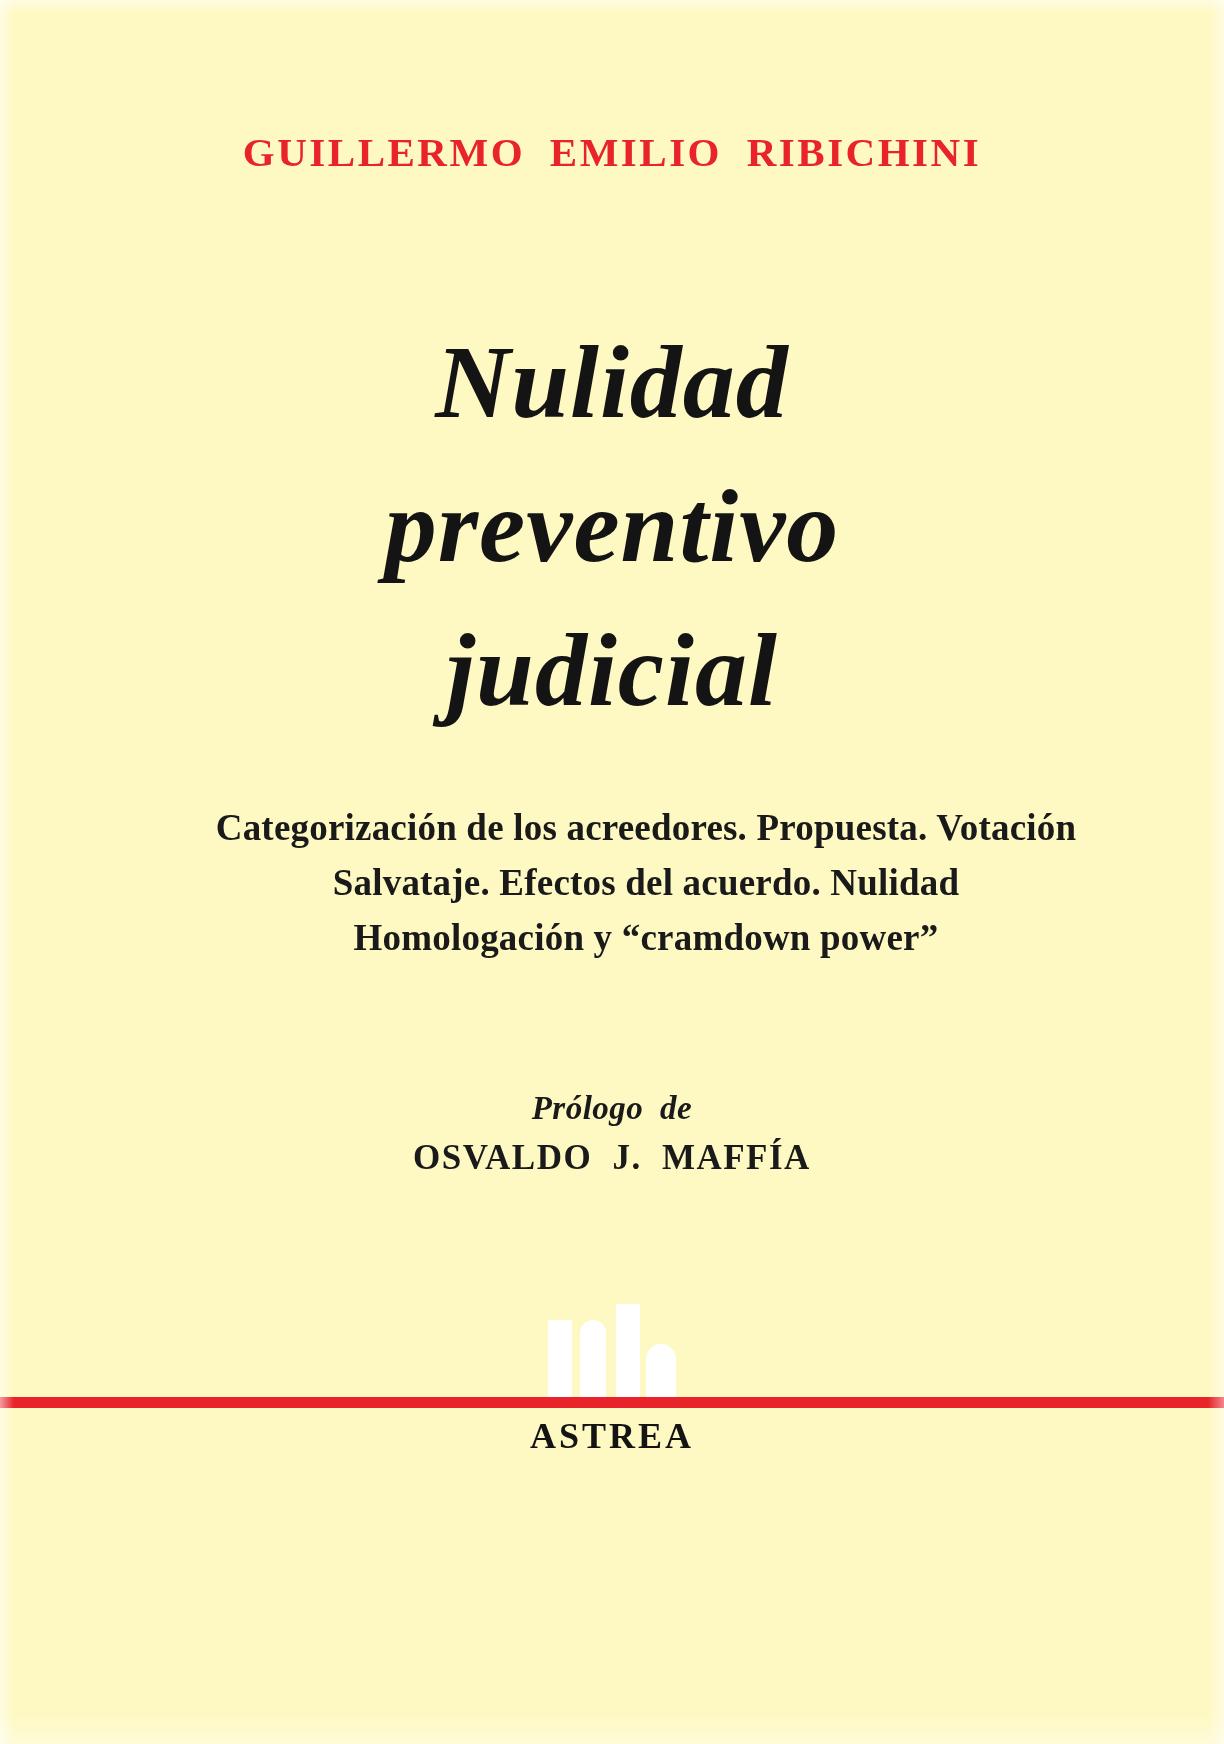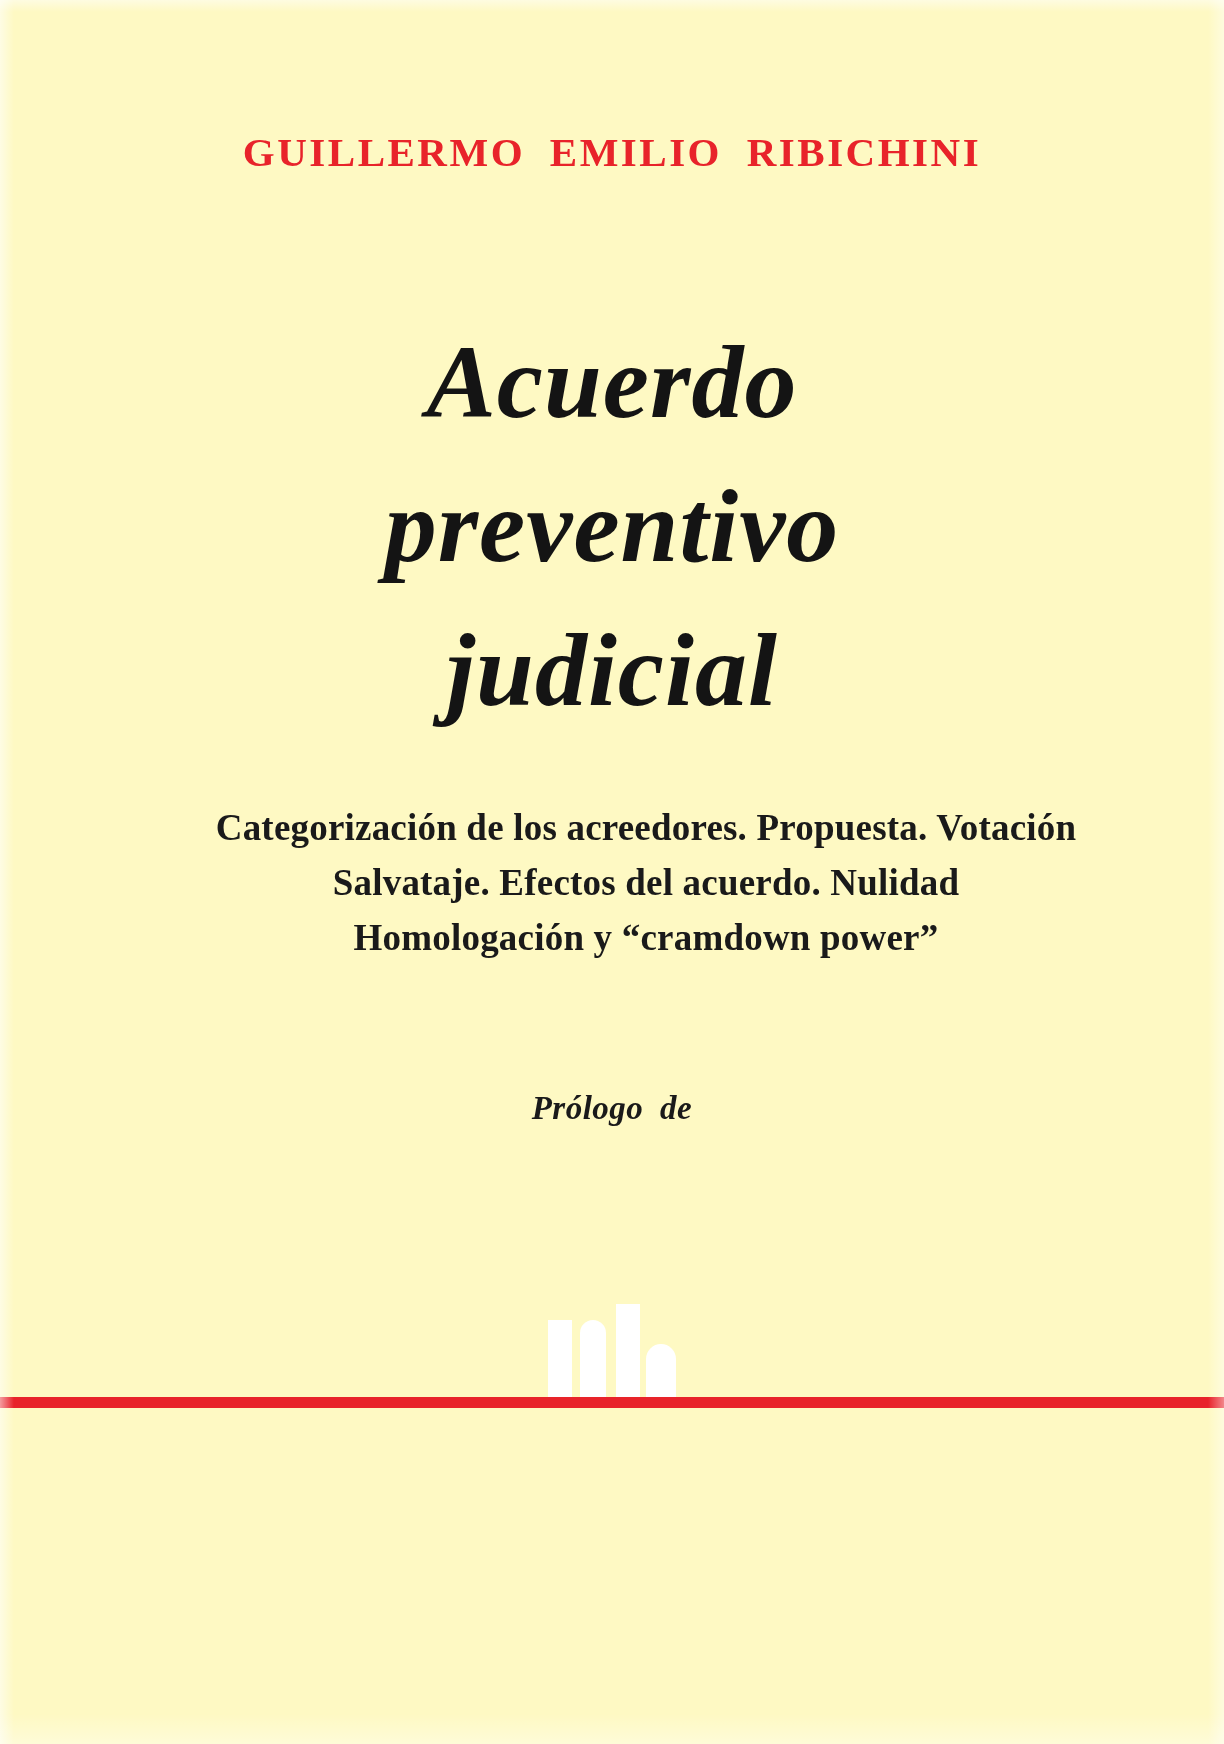--- a/index.html
+++ b/index.html
@@ -195,44 +195,46 @@
   }
 </style>
 </head>
 <body>
 
 <div class="cover">
 
   <div class="author">GUILLERMO  EMILIO  RIBICHINI</div>
 
   <div class="title">
-    <span class="line">Acuerdo</span>
+    <span class="line">Nulidad</span>
     <span class="line">preventivo</span>
     <span class="line">judicial</span>
   </div>
 
   <div class="subtitle">
     <span class="line">Categorización de los acreedores.   Propuesta.   Votación</span>
     <span class="line">Salvataje.   Efectos del acuerdo.   Nulidad</span>
     <span class="line">Homologación y “cramdown power”</span>
   </div>
 
   <div class="prologue">
     <span class="prologue-label">Prólogo de</span>
+    <span class="prologue-name">OSVALDO  J.  MAFFÍA</span>
   </div>
 
   <div class="logo">
     <div class="logo-mark">
       <span class="bar1"></span>
       <span class="bar2"></span>
       <span class="bar3"></span>
       <span class="bar4"></span>
     </div>
   </div>
 
   <div class="red-rule"></div>
 
+  <div class="publisher">ASTREA</div>
 
   <div class="edge-left"></div>
   <div class="edge-right"></div>
   <div class="edge-top"></div>
   <div class="edge-bottom"></div>
 </div>
 
 </body></html>

